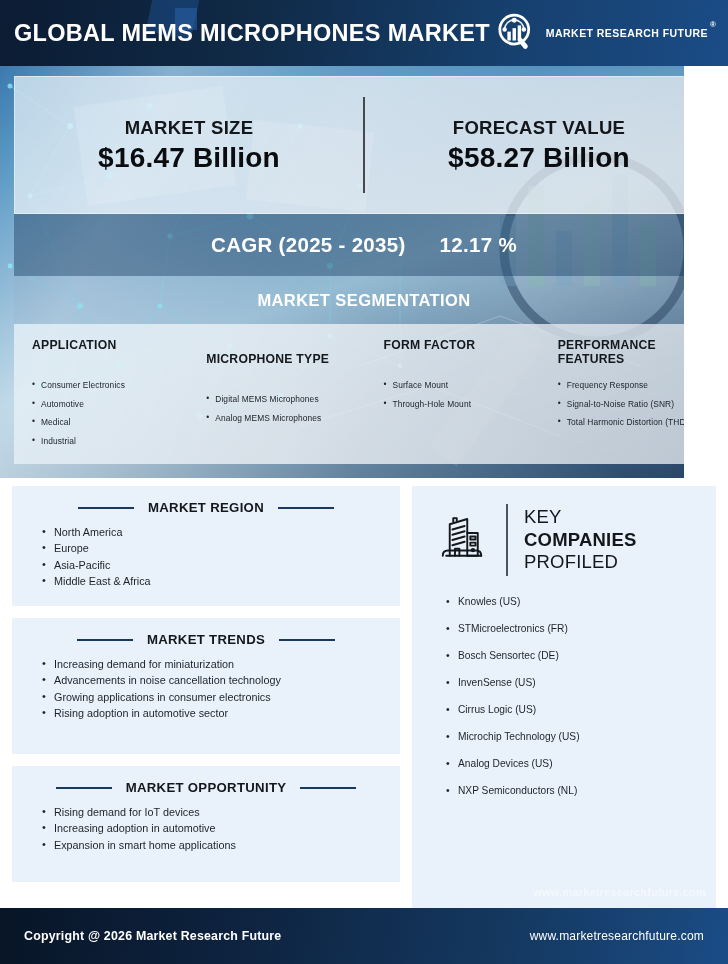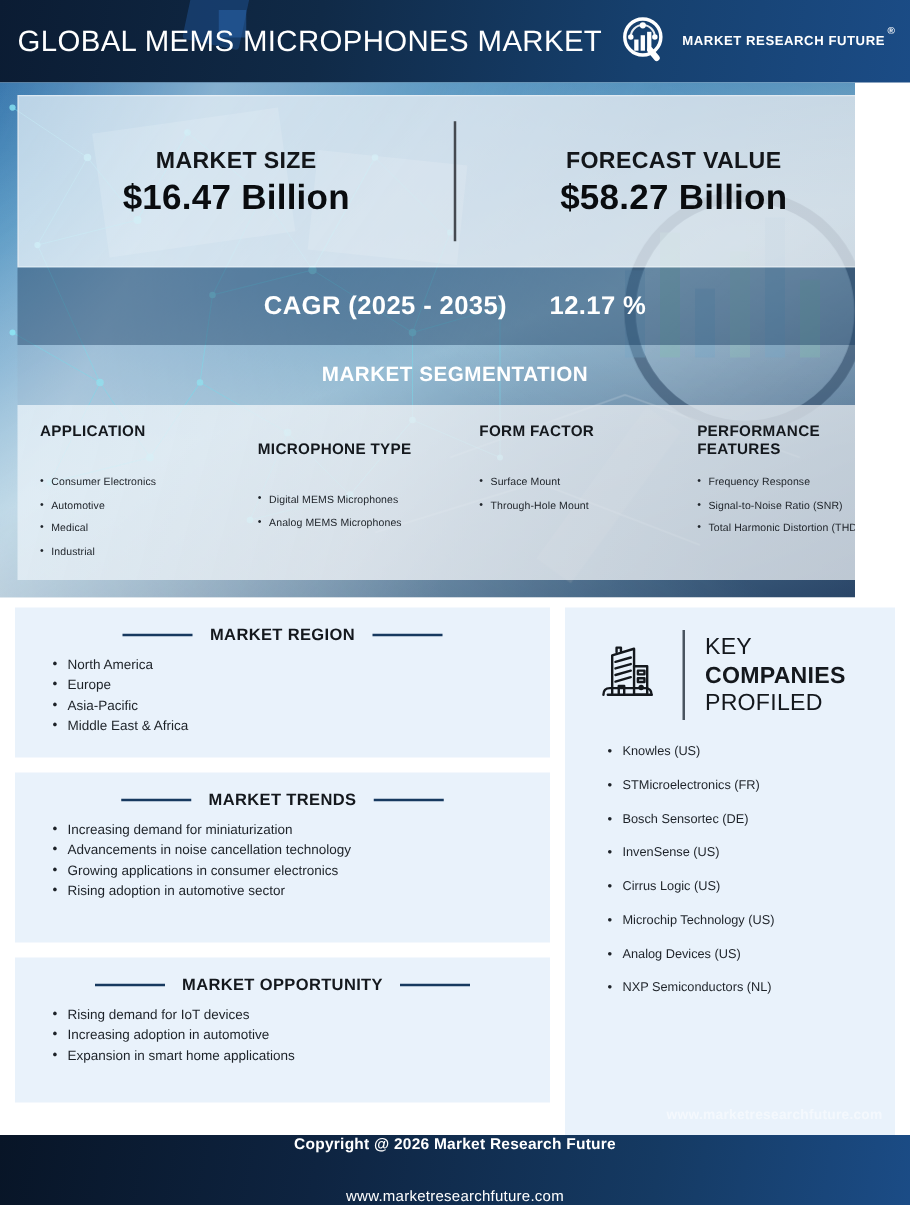--- a/index.html
+++ b/index.html
@@ -33,21 +33,21 @@
     transform: rotate(12deg);
   }
   .header-deco2 {
     position: absolute; left: 175px; top: 8px;
     width: 22px; height: 22px;
     background: #2a66ad; opacity: .5;
   }
   .header-title {
     position: relative; z-index: 3;
     color: #ffffff;
-    font-size: 23.5px; font-weight: normal;
+    font-size: 23.5px; font-weight: bold;
     letter-spacing: .3px;
     white-space: nowrap;
   }
   .logo-wrap {
     position: relative; z-index: 3;
     display: flex; align-items: center; gap: 7px;
     padding-right: 6px;
   }
   .logo-mark { width: 44px; height: 44px; flex: none; }
   .logo-text-box { position: relative; }
@@ -163,21 +163,21 @@
   }
 
   
   .lower {
     position: absolute; left: 0; top: 478px;
     width: 728px; height: 432px;
     background: #ffffff;
     display: flex; gap: 12px;
     padding: 8px 12px 0 12px;
   }
-  .col-left { width: 428px; display: flex; flex-direction: column; gap: 12px; }
+  .col-left { width: 388px; display: flex; flex-direction: column; gap: 12px; }
   .col-right { flex: 1; }
 
   .card {
     background: #e9f2fb;
     padding: 14px 16px 12px 16px;
   }
   .card-head {
     display: flex; align-items: center; justify-content: center;
     gap: 14px; margin-bottom: 9px;
   }
@@ -240,22 +240,21 @@
     font-size: 11px; font-weight: bold; color: #ffffff;
     opacity: .5; letter-spacing: .2px;
   }
 
   
   .footer {
     position: absolute; left: 0; top: 908px;
     width: 728px; height: 56px;
     background: linear-gradient(100deg, #081527 0%, #0e2441 35%, #153a63 72%, #1b4c86 100%);
     display: flex; align-items: center; justify-content: space-between;
-    padding: 0 24px;
-    flex-direction: column;
+    padding: 14px 24px;
   }
   .footer-left {
     color: #ffffff; font-size: 12.4px; font-weight: bold; letter-spacing: .2px;
   }
   .footer-right {
     color: #ffffff; font-size: 12px; letter-spacing: .2px;
   }
 </style>
 </head>
 <body>

